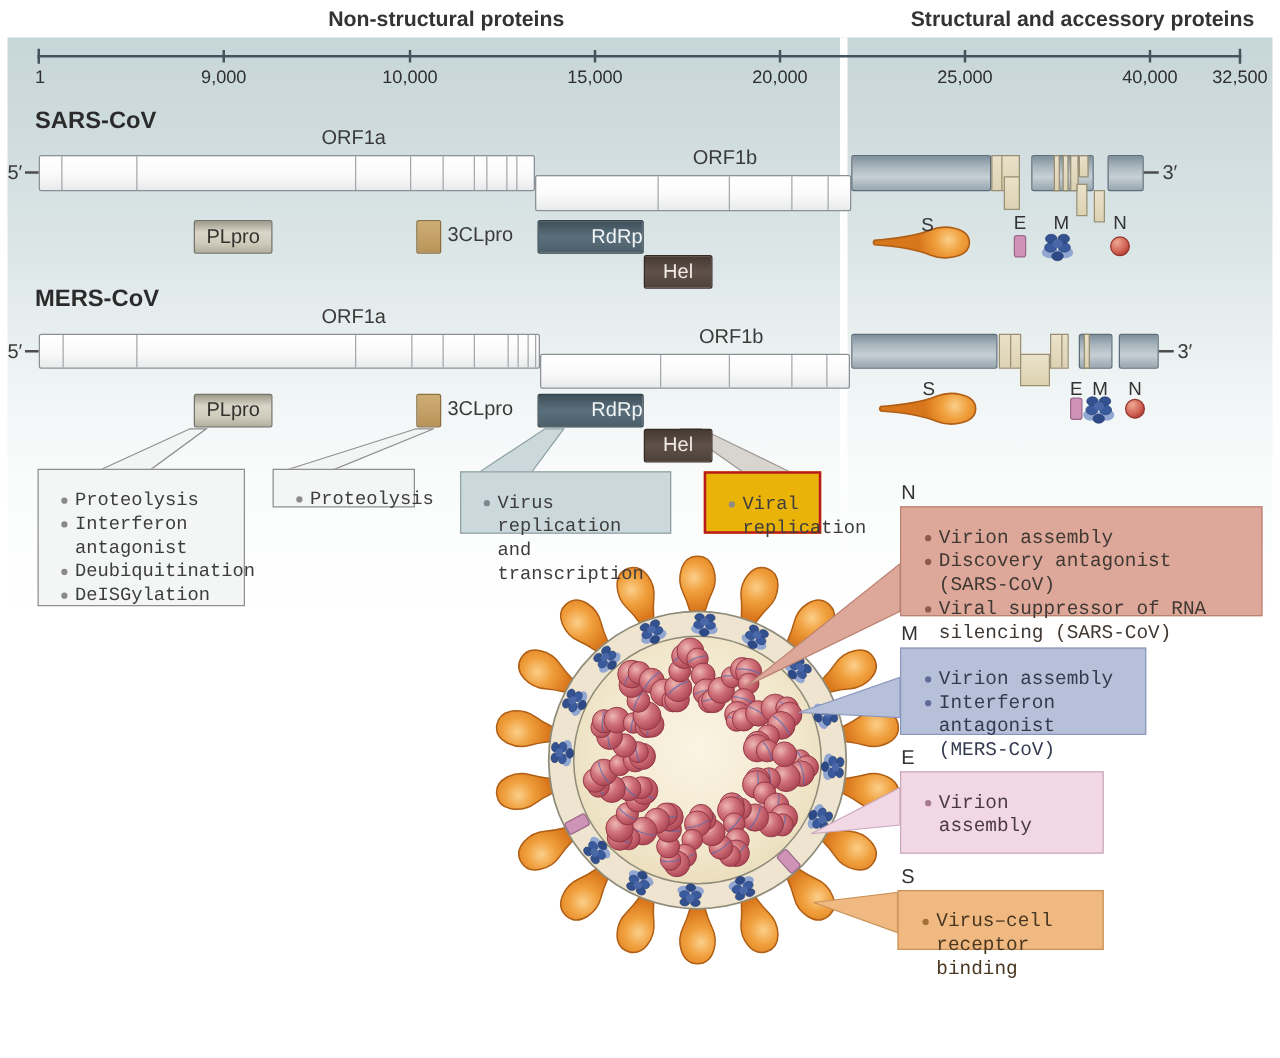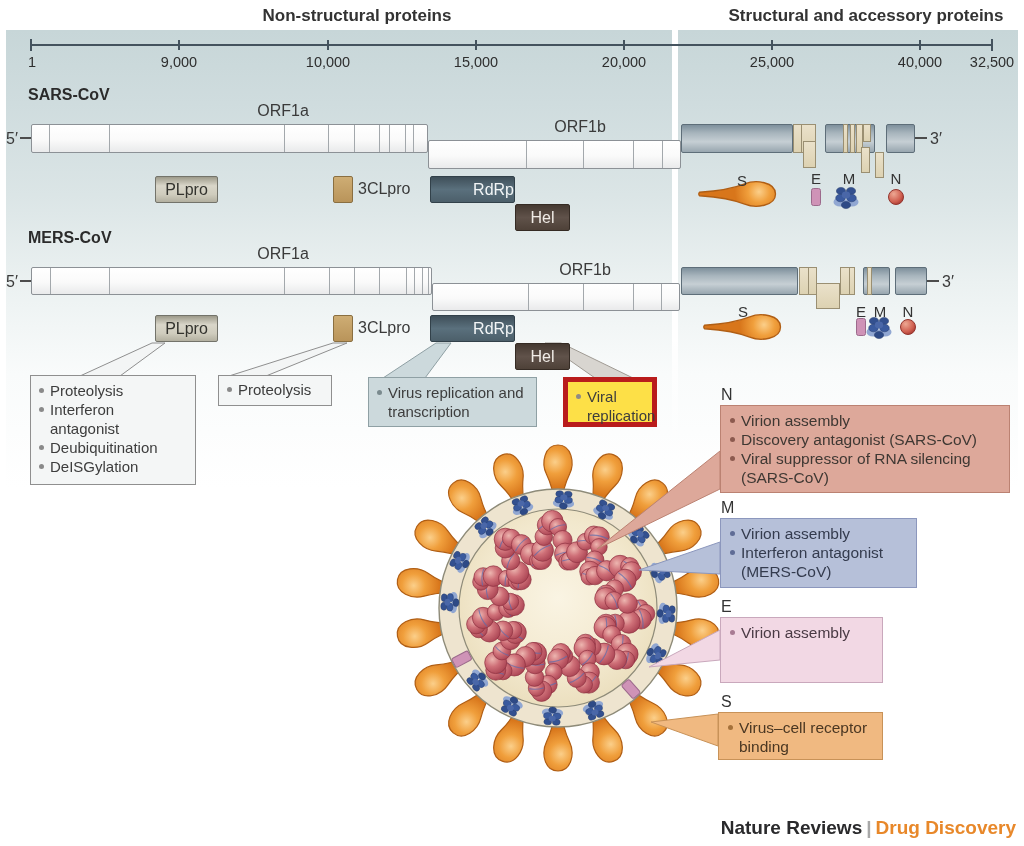--- a/index.html
+++ b/index.html
@@ -5,21 +5,21 @@
   html,body{margin:0;padding:0;background:#fff;}
   #stage{position:relative;width:1024px;height:846px;overflow:hidden;background:#fff;
          font-family:"Liberation Sans","DejaVu Sans",sans-serif;}
   .abs{position:absolute;}
   svg{display:block;pointer-events:none;}
   .panel{left:6px;top:30px;width:1012px;height:458px;
     background:linear-gradient(180deg,#c7d6d8 0%,#cfdcde 16%,#dbe5e6 36%,#ebf1f1 55%,#f9fbfb 75%,#ffffff 100%);}
   .divider{left:672px;top:30px;width:6px;height:430px;
     background:linear-gradient(180deg,#ffffff 0%,#ffffff 72%,rgba(255,255,255,0) 100%);}
   .hdr{font-weight:bold;font-size:17px;color:#333;text-align:center;}
-  .ttl{font-weight:bold;font-size:16px;color:#2b2b2b;}
+  .ttl{font-weight:bold;font-size:19px;color:#2b2b2b;}
   .lbl{font-size:16px;color:#3a3a3a;}
   .small-lbl{font-size:15px;color:#333;text-align:center;width:16px;}
   .ruler-line{top:44px;height:2px;background:#44535e;}
   .tick{width:2px;background:#44535e;}
   .tick-lbl{font-size:14.5px;color:#2e2e2e;text-align:center;width:64px;margin-left:-32px;top:54px;}
   .bar{background:linear-gradient(180deg,#ffffff 0%,#fafafa 55%,#e9eaeb 100%);
        border:1px solid #8c9196;border-radius:2px;box-sizing:border-box;}
   .bar i{position:absolute;top:0;bottom:0;width:1px;background:#a3a8ac;}
   .gseg{background:linear-gradient(180deg,#7e909c 0%,#a8b5bd 30%,#c6cfd4 62%,#98a6af 100%);
         border:1px solid #5e6e79;border-radius:2px;box-sizing:border-box;}
@@ -28,28 +28,28 @@
   .beige i{position:absolute;top:0;bottom:0;width:1px;background:#9a8f72;}
   .dash{height:2px;background:#4c4c4c;}
   .enz{text-align:center;font-size:16px;line-height:25px;box-sizing:border-box;border-radius:2px;}
   .plpro{background:linear-gradient(180deg,#9d9a8a 0%,#d9d6c9 35%,#cfccbd 70%,#b3b0a0 100%);
          border:1px solid #73736a;color:#33332e;}
   .clpro{background:linear-gradient(180deg,#cead74 0%,#b9945a 100%);border:1px solid #8a6f41;}
   .rdrp{background:linear-gradient(180deg,#3f4f59 0%,#5a707d 50%,#4c5f6a 100%);
         border:1px solid #32414a;color:#f2f5f6;text-align:right;}
   .hel{background:linear-gradient(180deg,#453931 0%,#60524a 50%,#4e4138 100%);
        border:1px solid #352b24;color:#f1ece7;margin-top:28px;}
-  .blist{list-style:none;margin:0;padding:0;}
+  .blist{list-style:none;margin:10px;padding:0;font-family:Liberation Mono, monospace;}
   .blist li{position:relative;padding-left:13px;line-height:19px;}
   .blist li::before{content:"";position:absolute;left:2px;top:7px;width:5px;height:5px;
     border-radius:50%;background:var(--dot,#8a8a8a);}
   .fbox{box-sizing:border-box;font-size:15px;color:#3d3d3d;padding:5px 8px 5px 6px;}
   .fb-white{background:#f4f6f6;border:1px solid #8f8f8f;}
   .fb-blue{background:#ccd9dc;border:1px solid #8fa0a4;}
-  .fb-gray{background:#fde047;border:5px solid #b91c1c;}
+  .fb-gray{background:#eab308;border:2px solid #b91c1c;}
   .pbox{box-sizing:border-box;font-size:15.5px;padding:5px 8px 5px 7px;color:#3f3833;}
   .pb-n{background:#dda89a;border:1px solid #bb8272;}
   .pb-m{background:#b6c0d9;border:1px solid #8c97bd;color:#343b4e;}
   .pb-e{background:#f2d8e4;border:1px solid #c9a8bc;color:#4a3a44;}
   .pb-s{background:#f0b981;border:1px solid #c89258;color:#4a3722;}
   .ptitle{font-size:16px;color:#333;}
   .footer{right:8px;top:817px;font-size:19px;font-weight:bold;white-space:nowrap;}
   .f-brand{color:#2a2a2c;}
   .f-sep{color:#a8a8a8;padding:0 4px;}
   .f-pub{color:#e8882a;}
@@ -493,17 +493,14 @@
     </ul>
   </div>
 
   <div class="abs ptitle" style="left:721px;top:693px">S</div>
   <div class="abs pbox pb-s" style="left:718px;top:712px;width:165px;height:48px">
     <ul class="blist" style="--dot:#a5713a">
       <li>Virus–cell receptor binding</li>
     </ul>
   </div>
 
-  <div class="abs footer">
-    <span class="f-brand">Nature Reviews</span><span class="f-sep">|</span><span class="f-pub">Drug Discovery</span>
-  </div>
 
 </div>
 
 </body></html>

